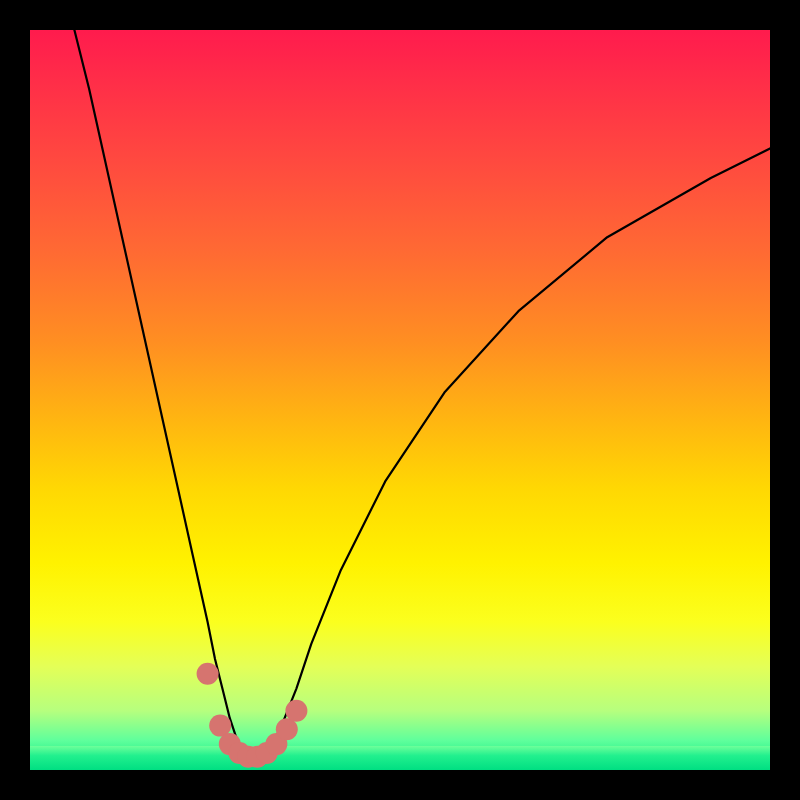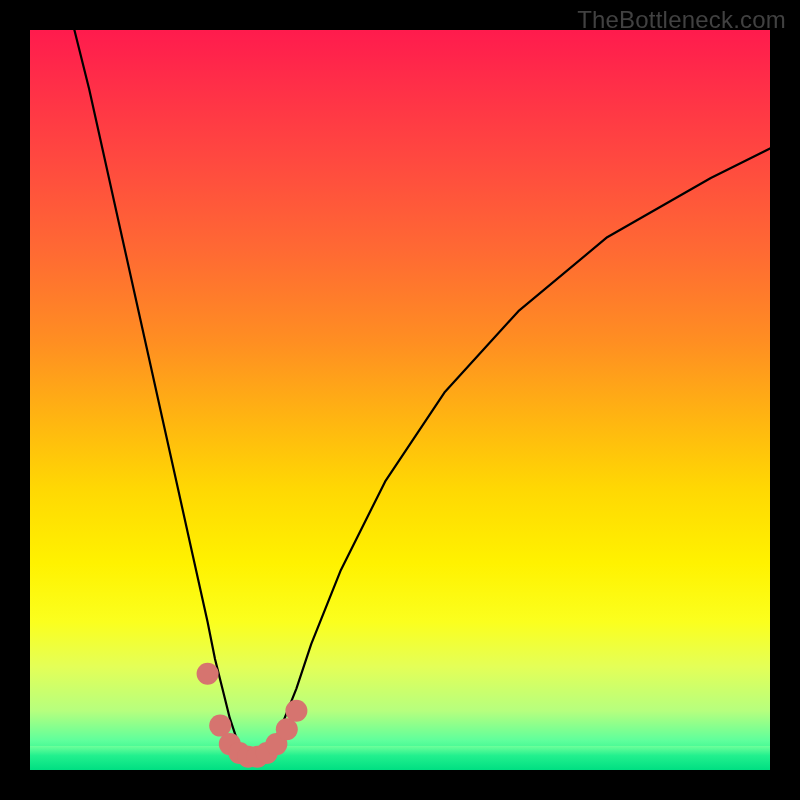--- a/index.html
+++ b/index.html
@@ -64,21 +64,20 @@
   svg.curve {
     position: absolute;
     inset: 0;
   }
 </style>
 </head>
 <body>
 
 <div class="frame">
 
-  <div class="watermark">TheBottleneck.com</div>
 
   <div class="plot-area">
     <div class="gradient"></div>
     <div class="green-band"></div>
 
     <svg class="curve" viewBox="0 0 740 740" preserveAspectRatio="none">
       <path id="curve-path" fill="none" stroke="#000" stroke-width="2.2" stroke-linecap="round" stroke-linejoin="round" d="M44.4 0.0 L59.2 59.2 L74.0 125.8 L88.8 192.4 L103.6 259.0 L118.4 325.6 L133.2 392.2 L148.0 458.8 L162.8 525.4 L177.6 592.0 L185.0 629.0 L192.4 658.6 L199.8 688.2 L207.2 710.4 L214.6 725.2 L222.0 732.6 L229.4 732.6 L236.8 725.2 L244.2 710.4 L251.6 695.6 L266.4 658.6 L281.2 614.2 L310.8 540.2 L355.2 451.4 L414.4 362.6 L488.4 281.2 L577.2 207.2 L680.8 148.0 L740.0 118.4"></path>
       <g id="marker-group">
           <circle cx="177.6" cy="643.8" r="11" fill="#d6746f"></circle>
           <circle cx="190.2" cy="695.6" r="11" fill="#d6746f"></circle>

